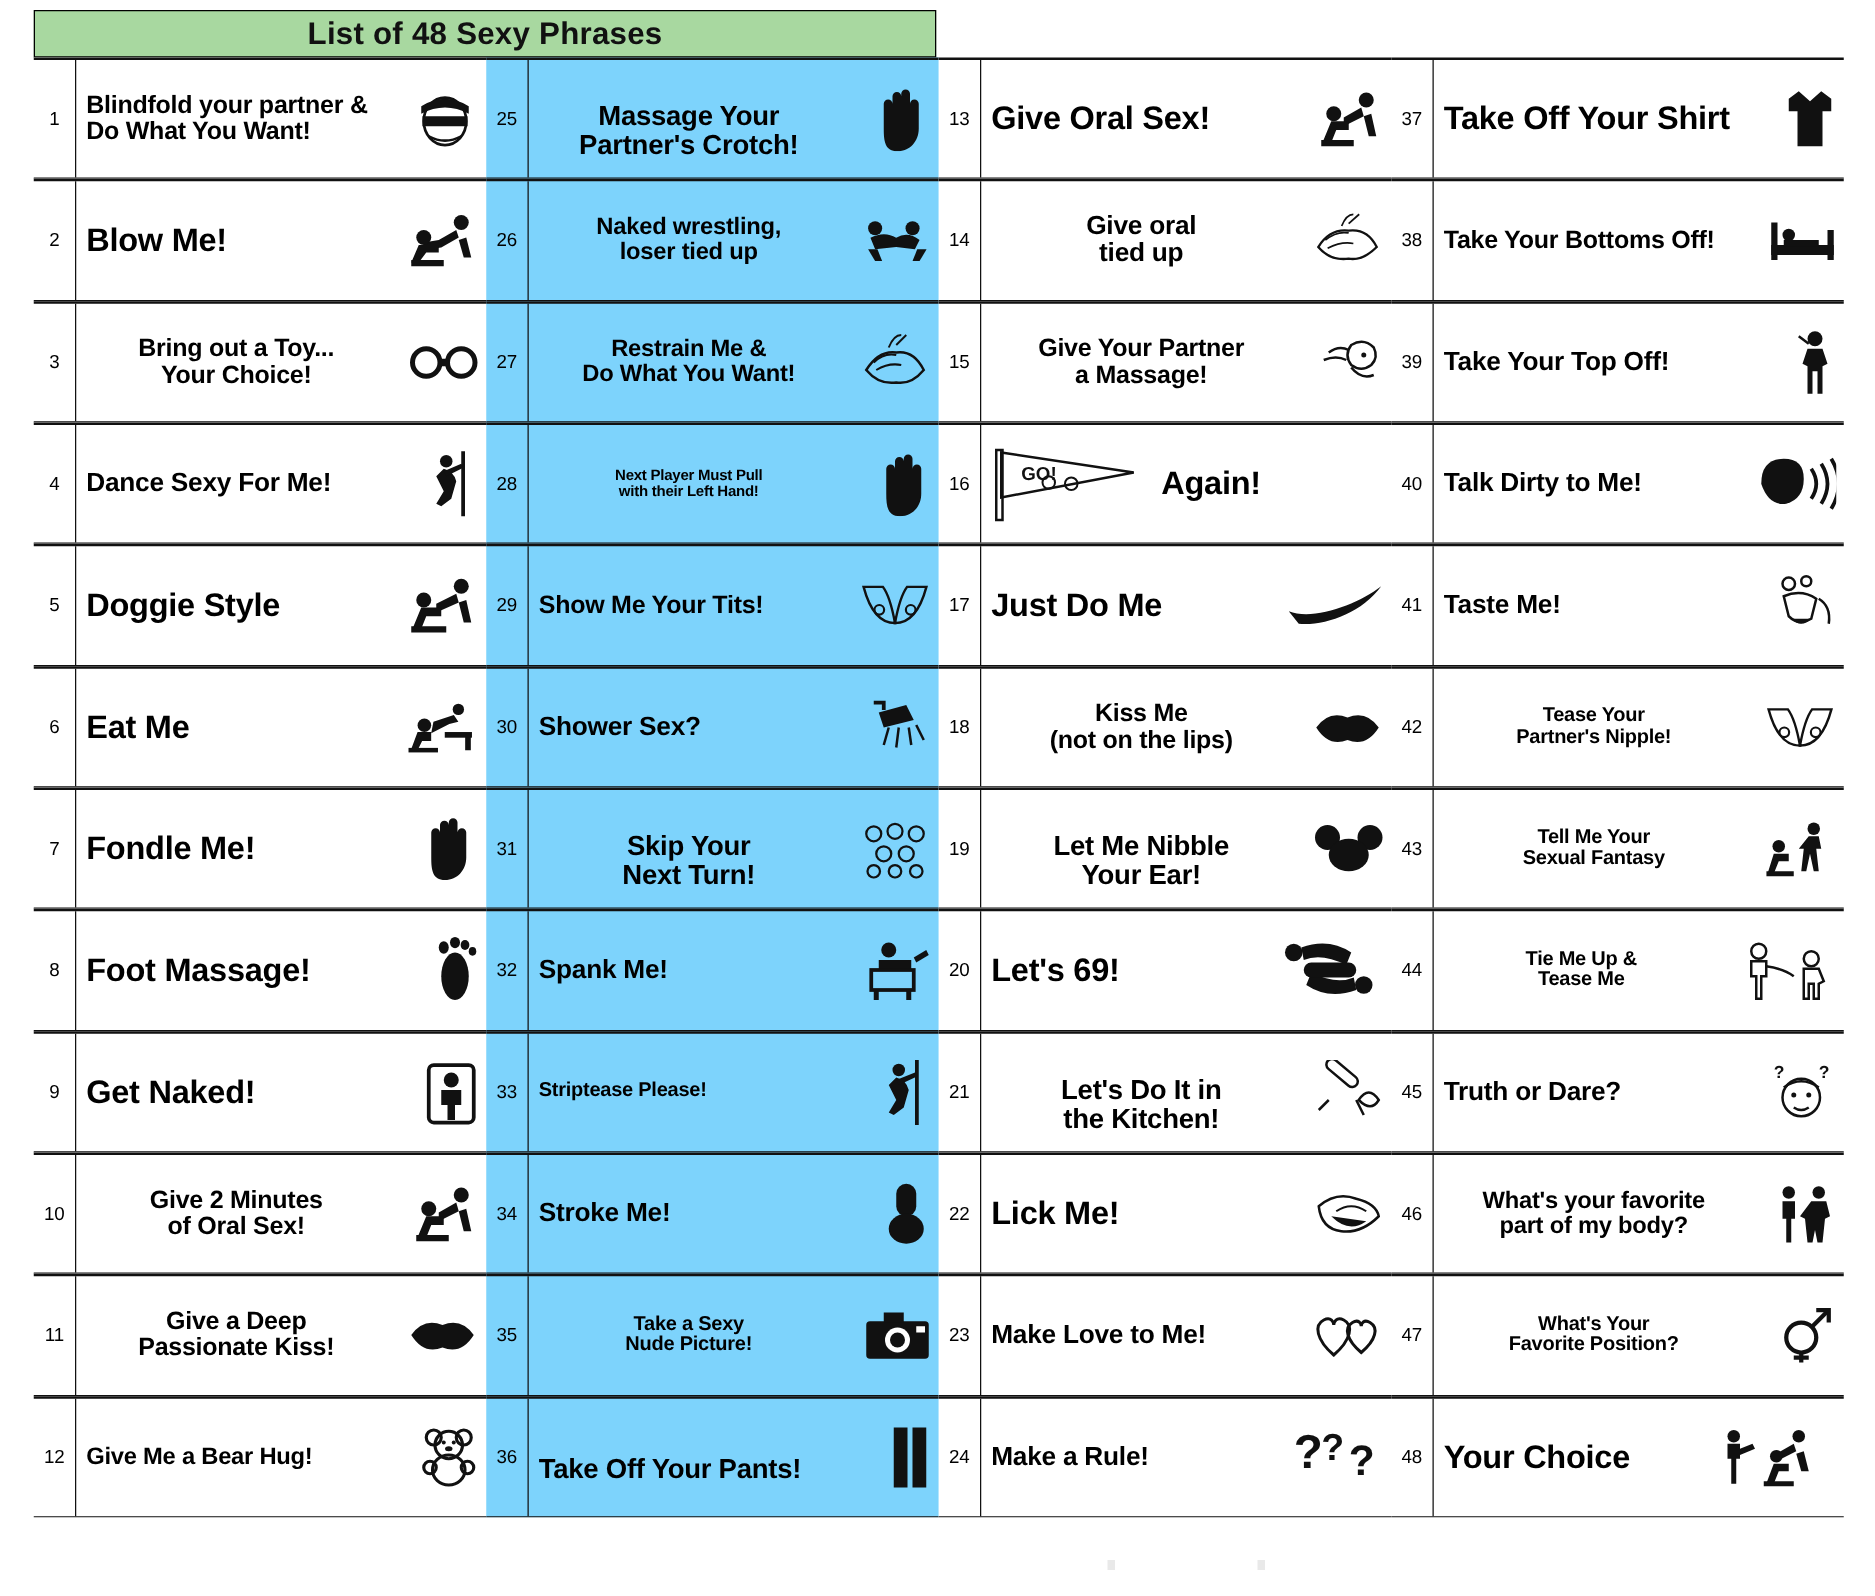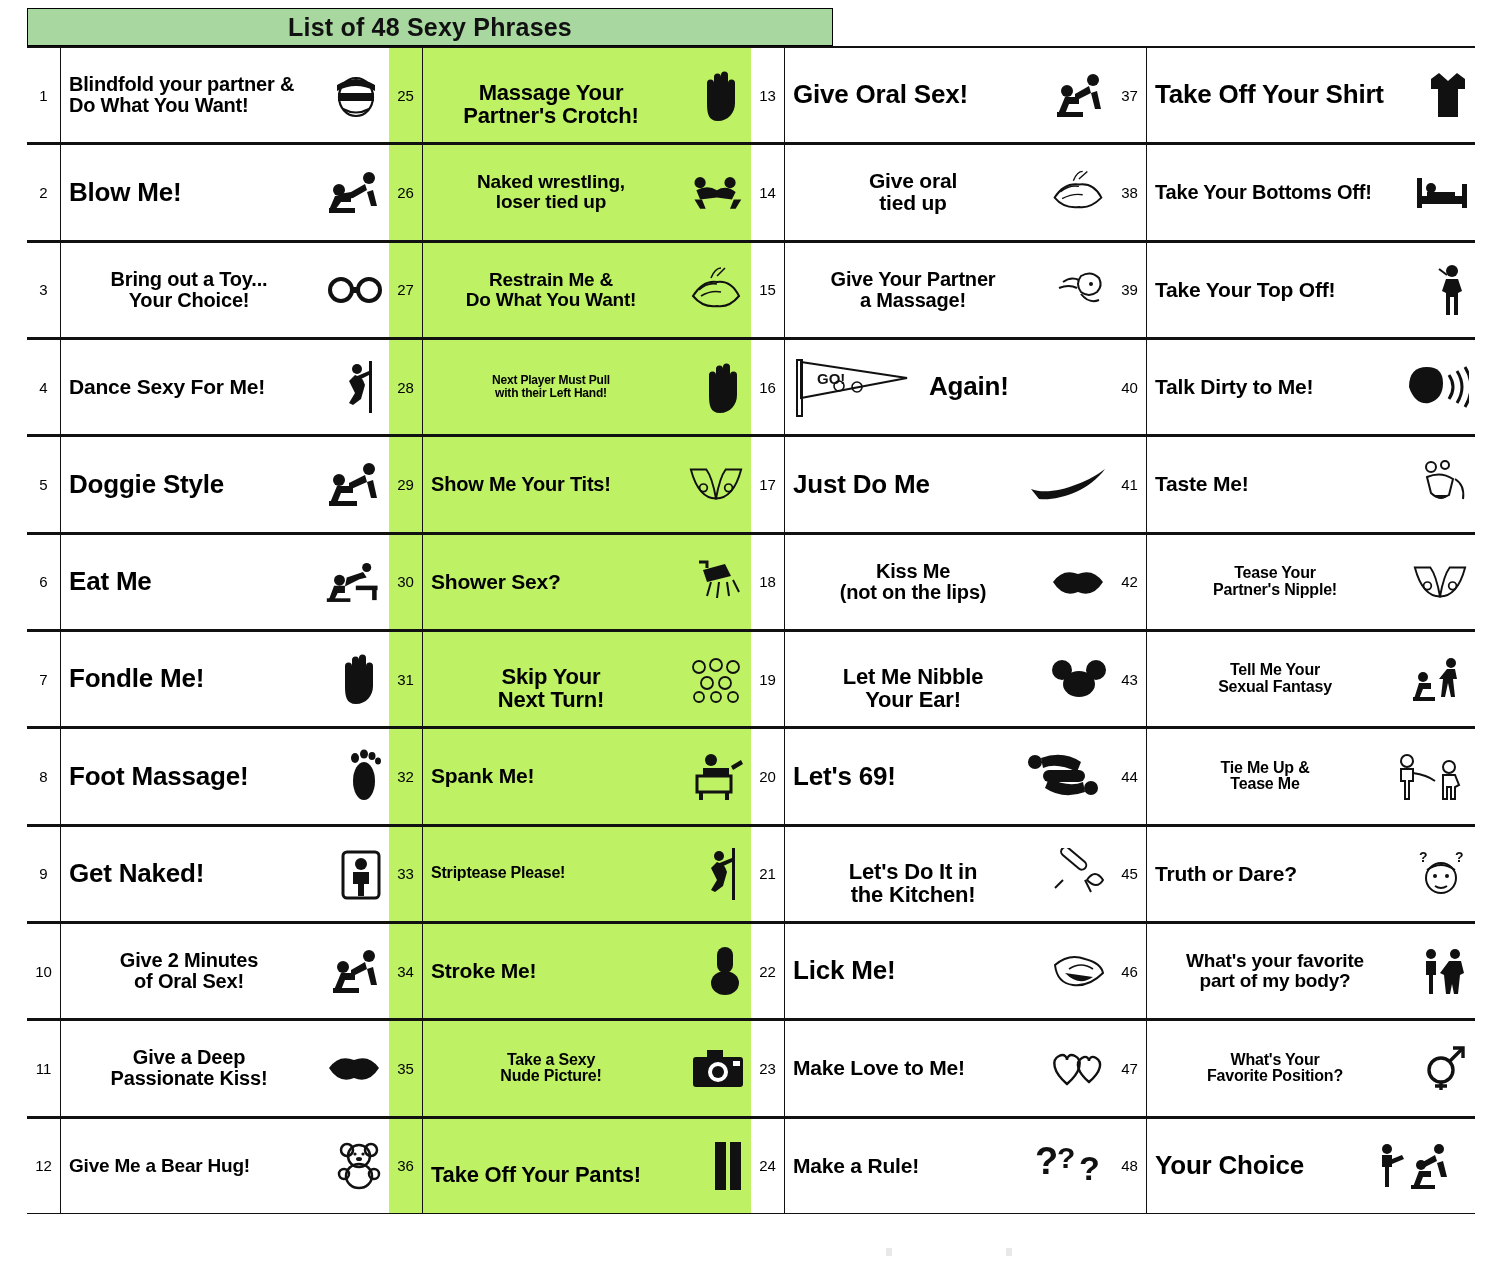--- a/index.html
+++ b/index.html
@@ -20,21 +20,21 @@
     width: 1500px;
     height: 1277px;
     background: #ffffff;
     box-sizing: border-box;
   }
 
   .title-bar {
     position: absolute;
     left: 27px;
     top: 8px;
-    width: 806px;
+    width: 722px;
     height: 38px;
     background: #a8d8a0;
     border: 1px solid #000;
     box-sizing: border-box;
     display: flex;
     align-items: center;
     justify-content: center;
   }
   .title-bar .title-text {
     font-size: 25px;
@@ -61,21 +61,21 @@
   }
 
   .cell {
     display: flex;
     align-items: stretch;
     border-top: 2px solid #111;
     border-bottom: 1px solid #111;
     box-sizing: border-box;
     background: #fff;
   }
-  .col.shaded .cell { background: #bef264; }
+  .col.shaded .cell { background: #7dd3fc; }
 
   .num {
     width: 34px;
     min-width: 34px;
     display: flex;
     align-items: center;
     justify-content: center;
     font-size: 15px;
     font-weight: normal;
     border-right: 1px solid #111;

